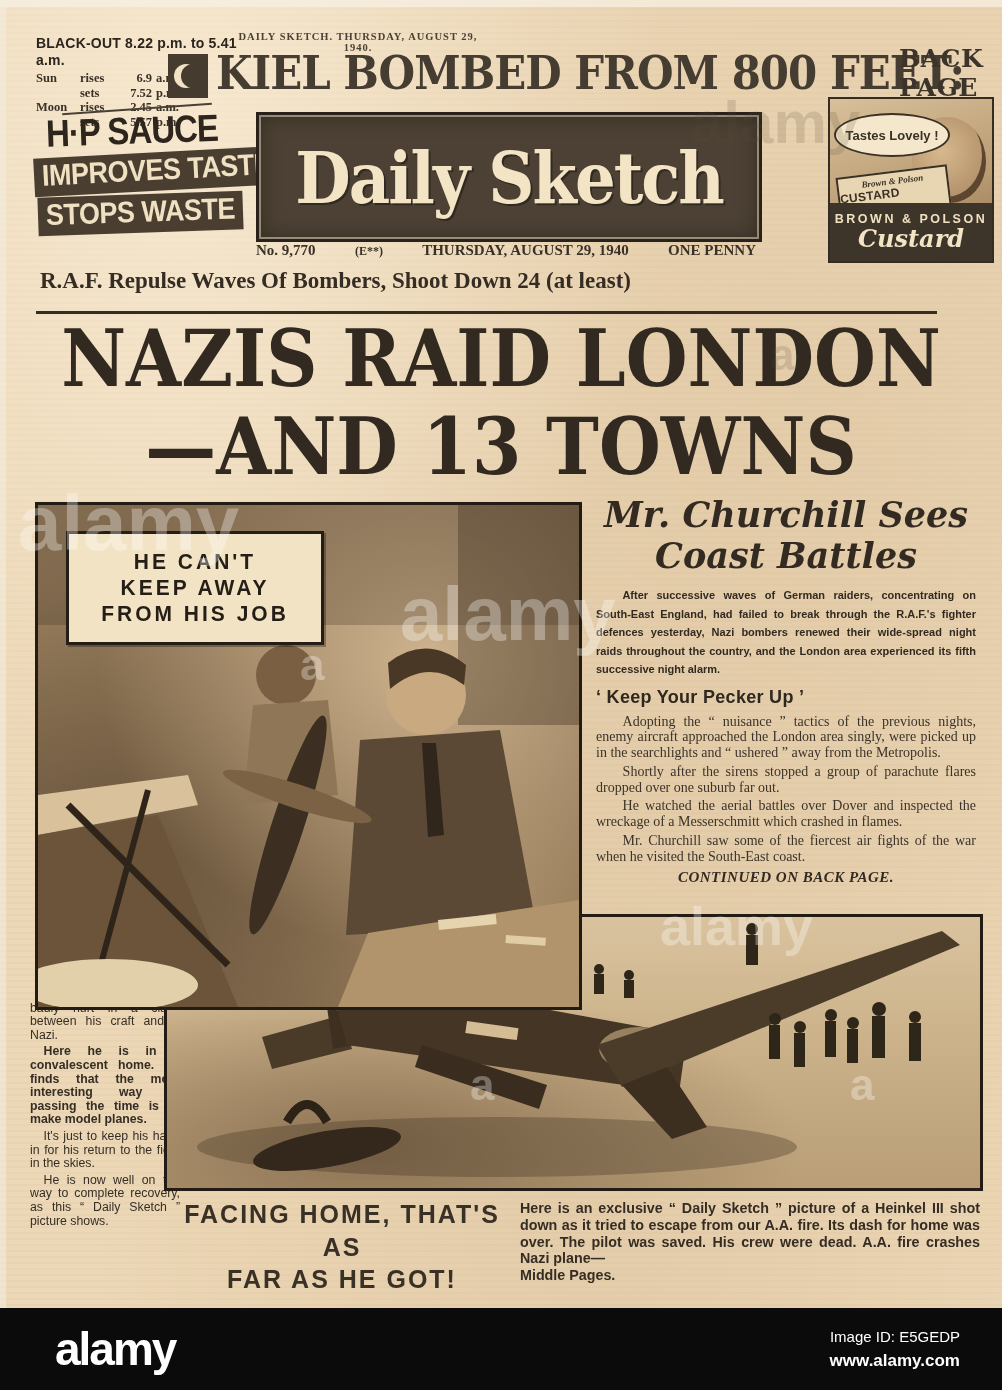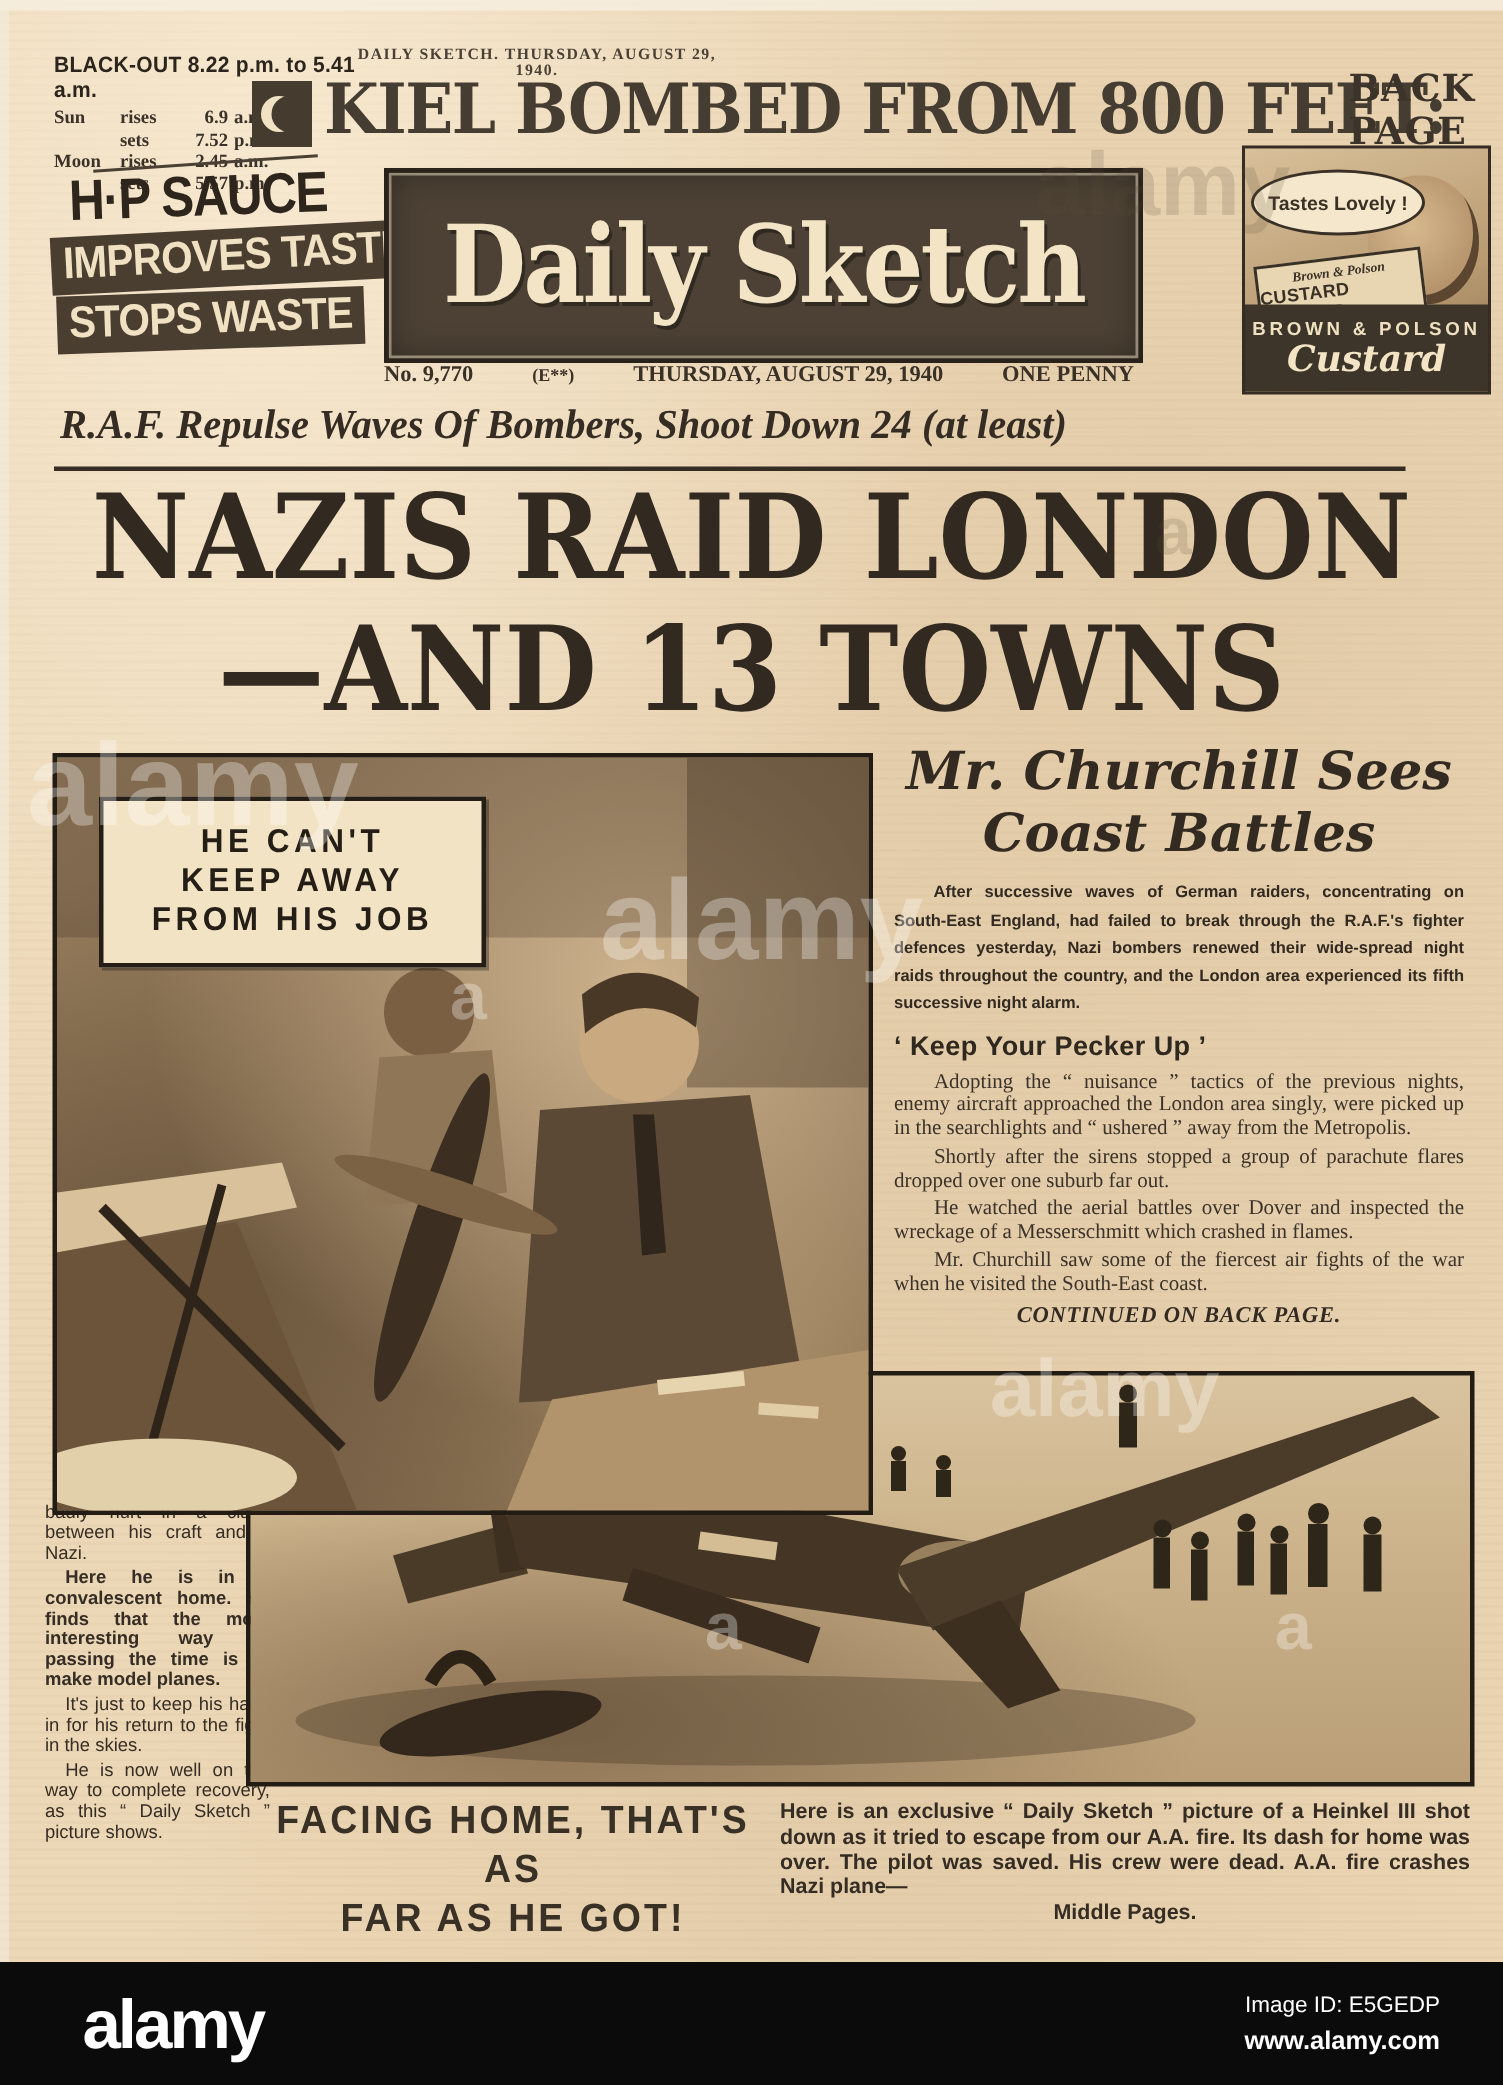--- a/index.html
+++ b/index.html
@@ -41,21 +41,21 @@
   .hp-band1{left:6px;top:52px;font-size:27px;transform:rotate(-3deg) scaleY(1.1);}
   .hp-band2{left:10px;top:94px;font-size:27px;transform:rotate(-2deg) scaleY(1.1);}
 
   
   .masthead{left:256px;top:112px;width:500px;height:124px;background:#4c4134;border:3px solid #29221b;box-shadow:inset 0 0 0 2px rgba(240,226,198,.5), inset 0 0 22px rgba(0,0,0,.35);display:flex;align-items:center;justify-content:center;}
   .masthead-title{font-family:"DejaVu Serif",serif;font-weight:700;font-size:64px;color:#f2e4c4;letter-spacing:-2px;transform:scaleY(1.12);text-shadow:2px 2px 0 rgba(0,0,0,.35);white-space:nowrap;}
   .dateline{left:256px;top:242px;width:500px;display:flex;justify-content:space-between;align-items:baseline;font-weight:700;font-size:15px;color:#3a3126;}
   .dateline .ed{font-size:12px;}
 
   
-  .strap{left:40px;top:268px;width:900px;font-style:italic;font-weight:700;font-size:27px;color:#352d24;white-space:nowrap;transform:scaleY(1.02);}
+  .strap{left:40px;top:268px;width:900px;font-weight:700;font-size:23px;color:#352d24;white-space:nowrap;transform:scaleY(1.02);}
   .strap-rule{left:36px;top:311px;width:901px;height:3px;background:#352d24;}
   .mainhead{left:26px;top:314px;width:950px;text-align:center;font-family:"DejaVu Serif",serif;font-weight:700;font-size:71px;line-height:80px;color:#322a21;transform:scaleY(1.1);transform-origin:top center;letter-spacing:0px;white-space:nowrap;}
 
   
   .photo1{left:35px;top:478px;width:547px;height:508px;border:3px solid #221c15;box-sizing:border-box;z-index:4;
     background:
       radial-gradient(ellipse at 72% 30%, #cdb28d 0%, #b1977202 60%),
       radial-gradient(ellipse at 15% 70%, #6b563d 0%, rgba(107,86,61,0) 55%),
       radial-gradient(ellipse at 85% 85%, #a58a64 0%, rgba(165,138,100,0) 50%),
       linear-gradient(145deg, #9b8261 0%, #8a7052 45%, #6d5740 100%); margin-top: 24px;}
@@ -77,21 +77,21 @@
       linear-gradient(180deg, #d9c39e 0%, #cbb28a 45%, #b99e77 100%);}
 
   
   .pilotcol{left:30px;top:988px;width:150px;}
   .pilotcol p{font-family:"Liberation Sans",sans-serif;font-size:12.3px;line-height:13.6px;text-align:justify;text-indent:1.1em;color:#36两e25;color:#362e25;margin:0 0 3px 0;}
   .pilotcol p:nth-child(2){font-weight:700;}
 
   
   .capleft{left:166px;top:1198px;width:352px;text-align:center;font-family:"Liberation Sans",sans-serif;font-weight:700;font-size:25px;line-height:31px;letter-spacing:2px;color:#3a3126;transform:scaleY(1.05);transform-origin:top center;}
   .capright{left:520px;top:1200px;width:460px;font-family:"Liberation Sans",sans-serif;font-weight:700;font-size:14.3px;line-height:16.8px;text-align:justify;color:#352d24;}
-  .capright .tail{text-align:center;}
+  .capright .tail{text-align:left;}
 
   
   .custard{left:828px;top:97px;width:166px;height:166px;border:2px solid #352d23;box-sizing:border-box;background:linear-gradient(160deg,#d8c09a 0%,#b99b72 60%,#8d6f4e 100%);}
   .bubble{position:absolute;left:4px;top:14px;width:112px;height:40px;background:#f4e7cb;border:2px solid #3a3126;border-radius:50%;display:flex;align-items:center;justify-content:center;}
   .bubble span{font-family:"Liberation Sans",sans-serif;font-weight:700;font-size:13px;color:#3a3126;white-space:nowrap;}
   .kid{position:absolute;right:6px;top:18px;width:74px;height:86px;border-radius:46% 54% 50% 50%;background:radial-gradient(circle at 40% 40%, #d7b98e 0%, #b3916a 70%, #8a6a4a 100%);box-shadow:-4px -6px 0 #5c4630 inset;}
   .cbox{position:absolute;left:8px;top:72px;width:108px;height:44px;background:#e8d6b2;border:2px solid #3a3126;transform:rotate(-7deg);display:flex;flex-direction:column;align-items:center;justify-content:center;}
   .cbox .s1{font-size:9px;font-weight:700;font-style:italic;color:#3a3126;}
   .cbox .s2{font-family:"Liberation Sans",sans-serif;font-weight:700;font-size:12px;letter-spacing:.3px;color:#3a3126;}
   .cband{position:absolute;left:0;bottom:0;width:100%;height:58px;background:#3d342a;display:flex;flex-direction:column;align-items:center;justify-content:center;}

